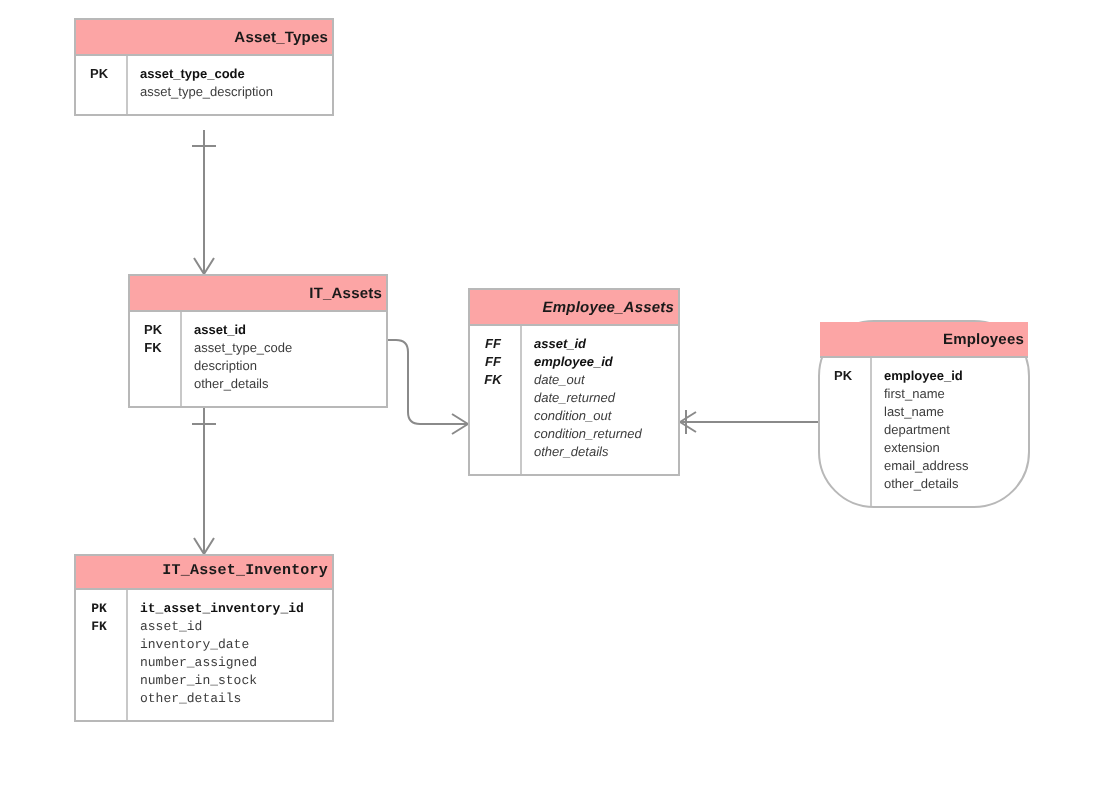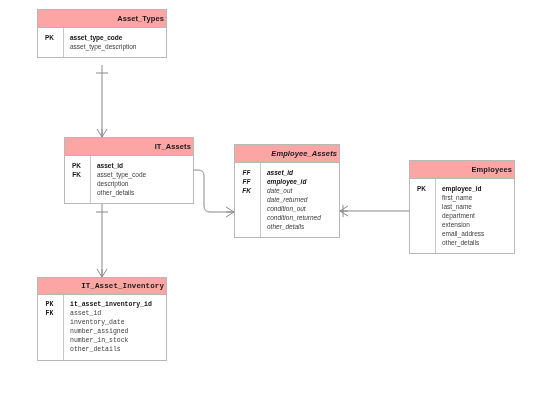--- a/index.html
+++ b/index.html
@@ -192,21 +192,21 @@
         <div class="field-cell pk">employee_id</div>
         <div class="field-cell">date_out</div>
         <div class="field-cell">date_returned</div>
         <div class="field-cell">condition_out</div>
         <div class="field-cell">condition_returned</div>
         <div class="field-cell">other_details</div>
       </div>
     </div>
   </div>
 
-  <div class="er-table" id="t-employees" style="left: 409px; top: 160px; width: 106px;">
+  <div class="er-table" id="t-employees" style="left: 409px; top: 160px; width: 106px; border-radius: 28px;">
     <div class="er-header">Employees</div>
     <div class="er-body">
       <div class="er-keys">
         <div class="key-cell">PK</div>
         <div class="key-cell blank"></div>
         <div class="key-cell blank"></div>
         <div class="key-cell blank"></div>
         <div class="key-cell blank"></div>
         <div class="key-cell blank"></div>
         <div class="key-cell blank"></div>

